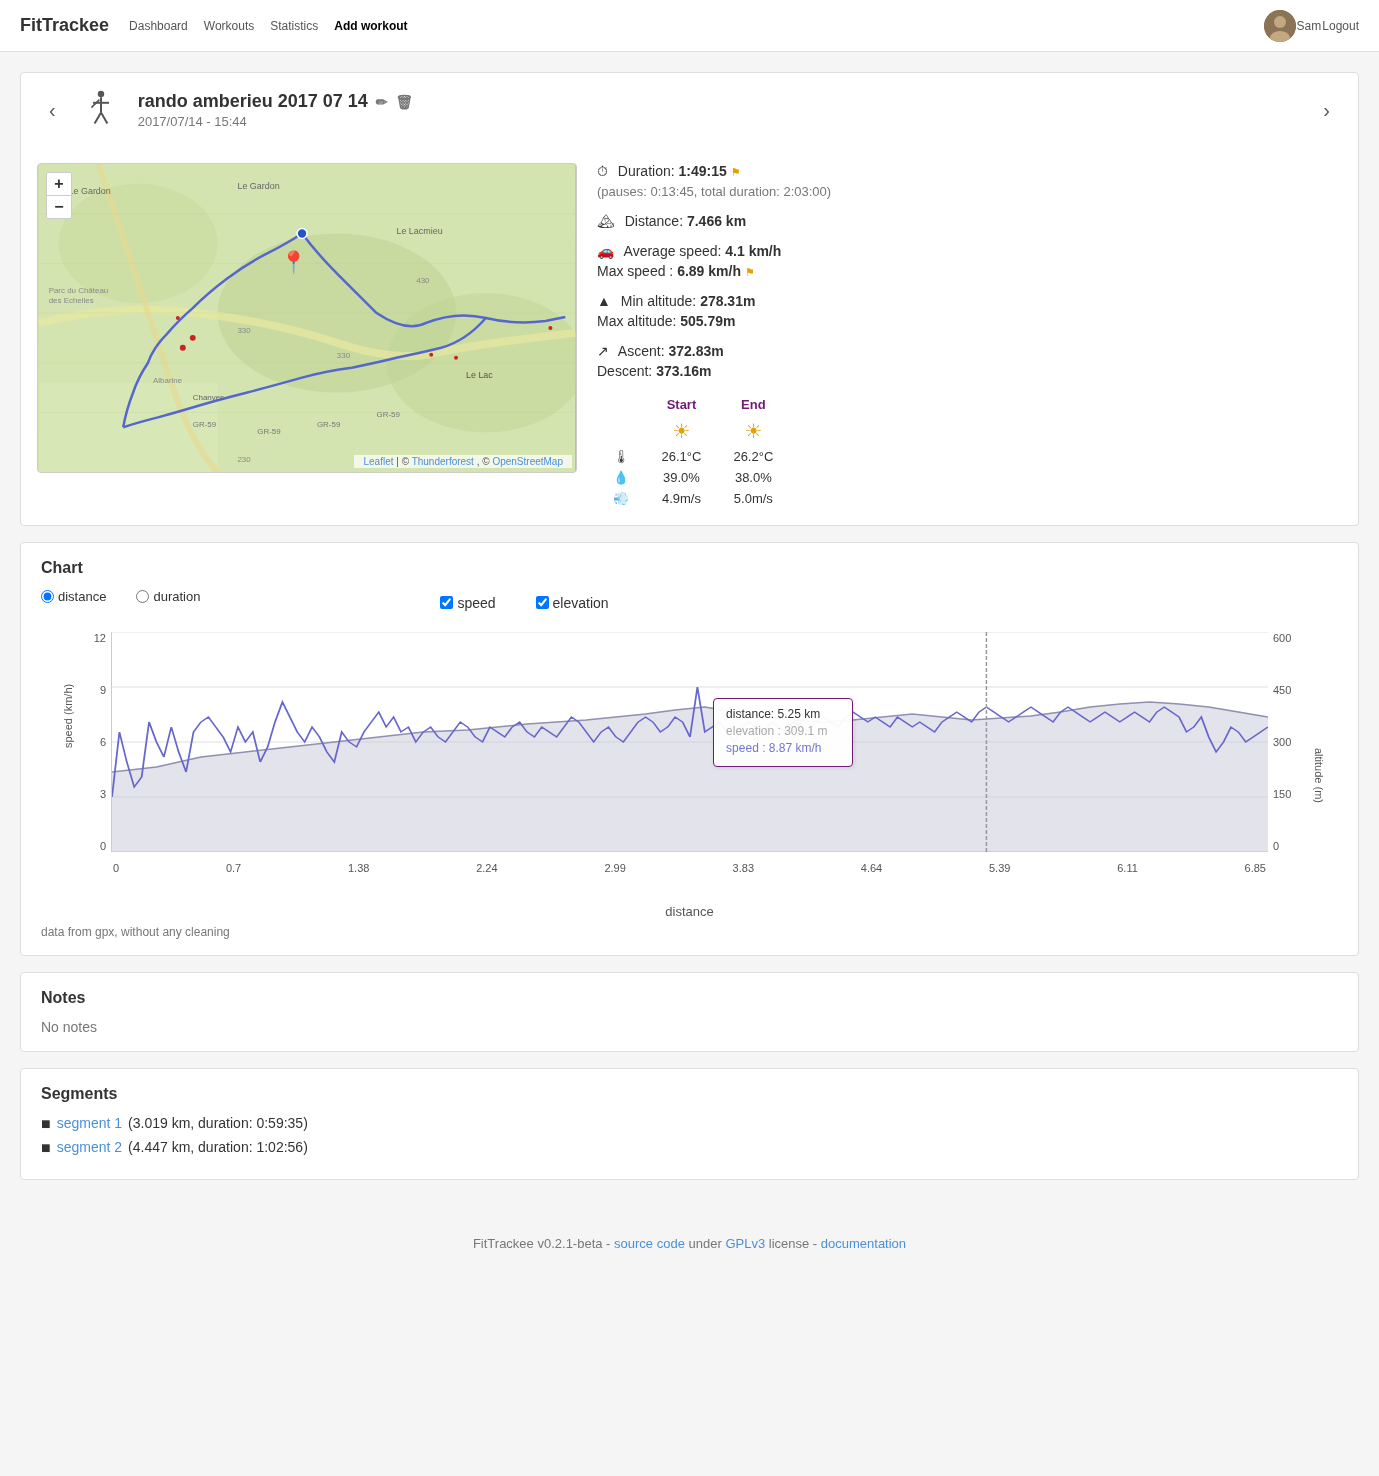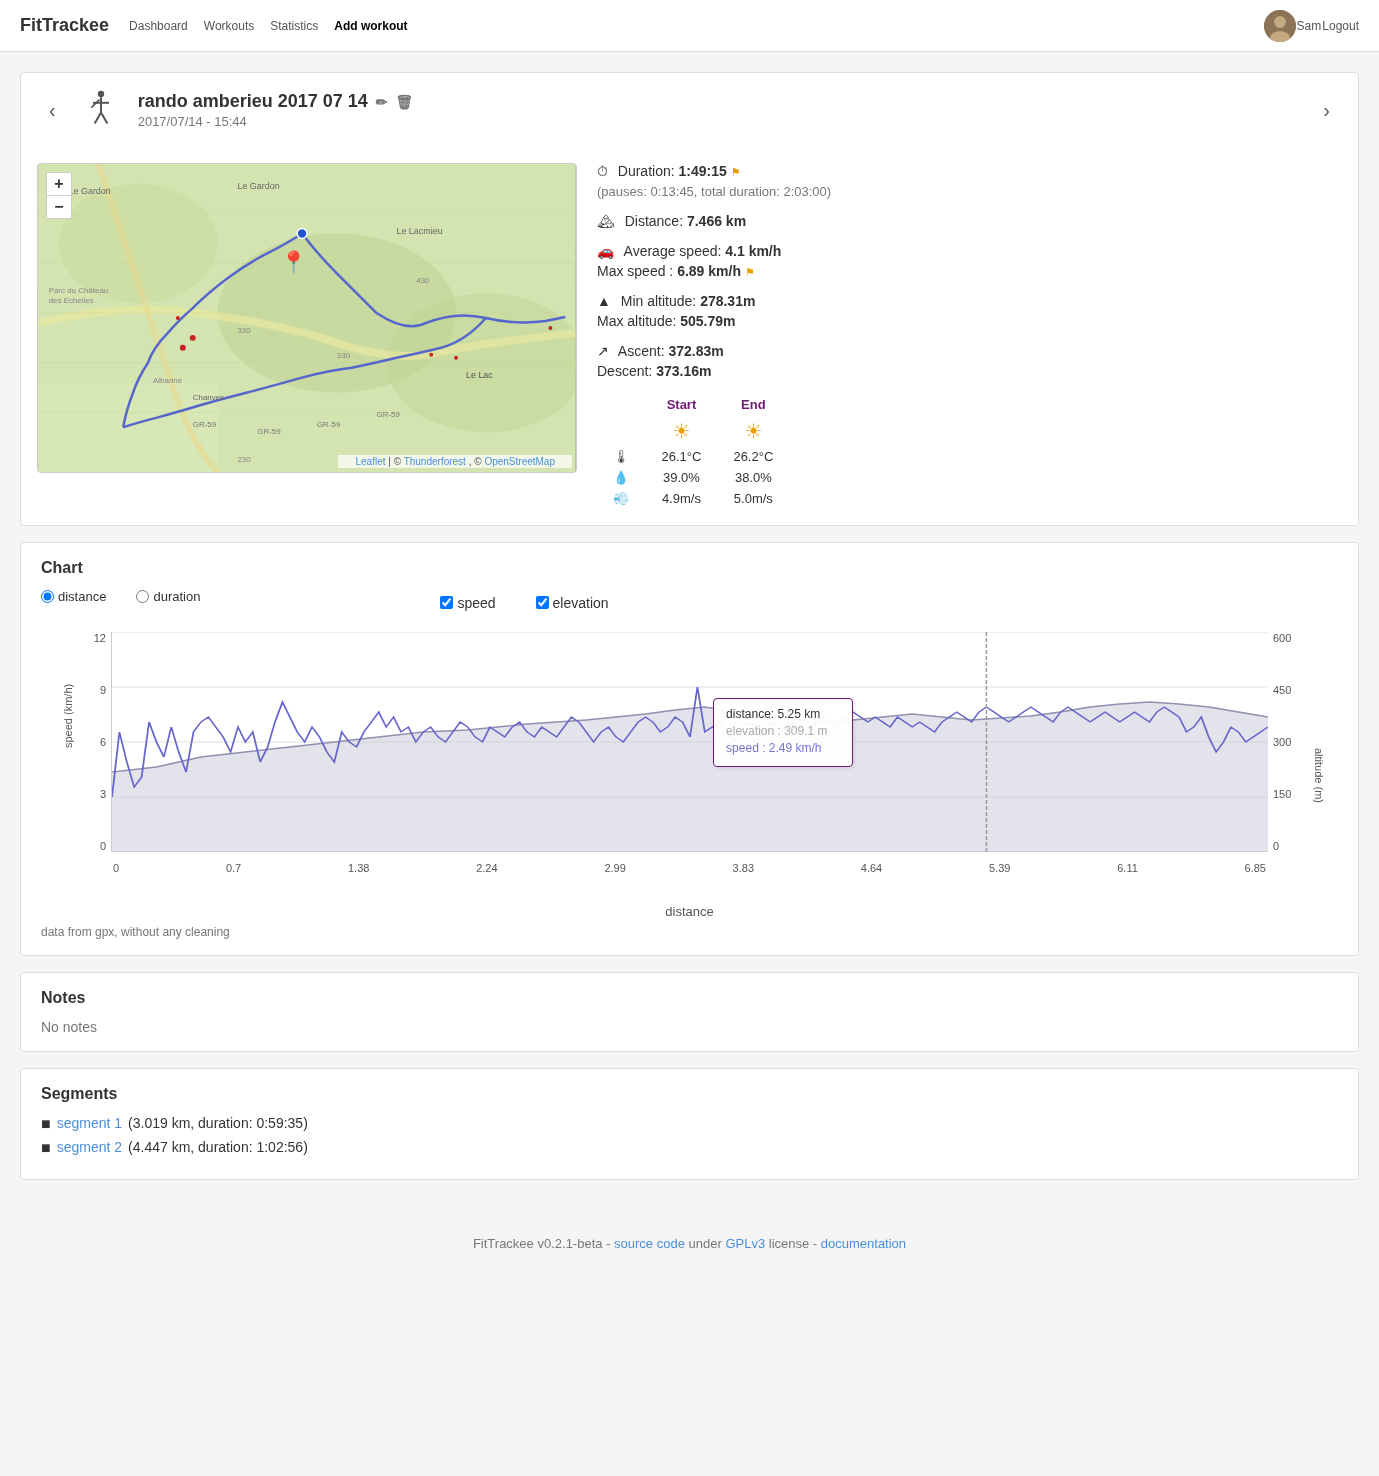--- a/index.html
+++ b/index.html
@@ -132,21 +132,21 @@
       border-bottom: 1px solid #ccc;
     }
     .map-zoom-btn div:last-child { border-bottom: none; }
     .map-credit {
       position: absolute;
       bottom: 4px;
       right: 4px;
       font-size: 10px;
       color: #555;
       background: rgba(255,255,255,0.7);
-      padding: 1px 17px;
+      padding: 1px 9px;
       margin-left: 20px;
     }
     .map-credit a { color: #4a90d9; text-decoration: none; }
 
     
     .map-route-svg {
       position: absolute;
       top: 0; left: 0; width: 100%; height: 100%;
     }
 
@@ -566,21 +566,21 @@
             750,110 755,95 760,100 765,110 770,105 775,100 780,95
           " stroke="#6666cc" stroke-width="1.2" fill="none"></polyline>
 
           <line x1="590" y1="0" x2="590" y2="220" stroke="#999" stroke-width="1" stroke-dasharray="4,2"></line>
         </svg>
 
         
         <div class="chart-tooltip">
           <div class="tooltip-line">distance: 5.25 km</div>
           <div class="tooltip-line tooltip-elev">elevation : 309.1 m</div>
-          <div class="tooltip-line tooltip-speed">speed : 2.49 km/h</div>
+          <div class="tooltip-line tooltip-speed">speed : 8.87 km/h</div>
         </div>
       </div>
 
       <div style="display:flex; justify-content:space-between; font-size:11px; color:#555; margin-top:3px; padding: 0 2px;">
         <span>0</span>
         <span>0.7</span>
         <span>1.38</span>
         <span>2.24</span>
         <span>2.99</span>
         <span>3.83</span>

